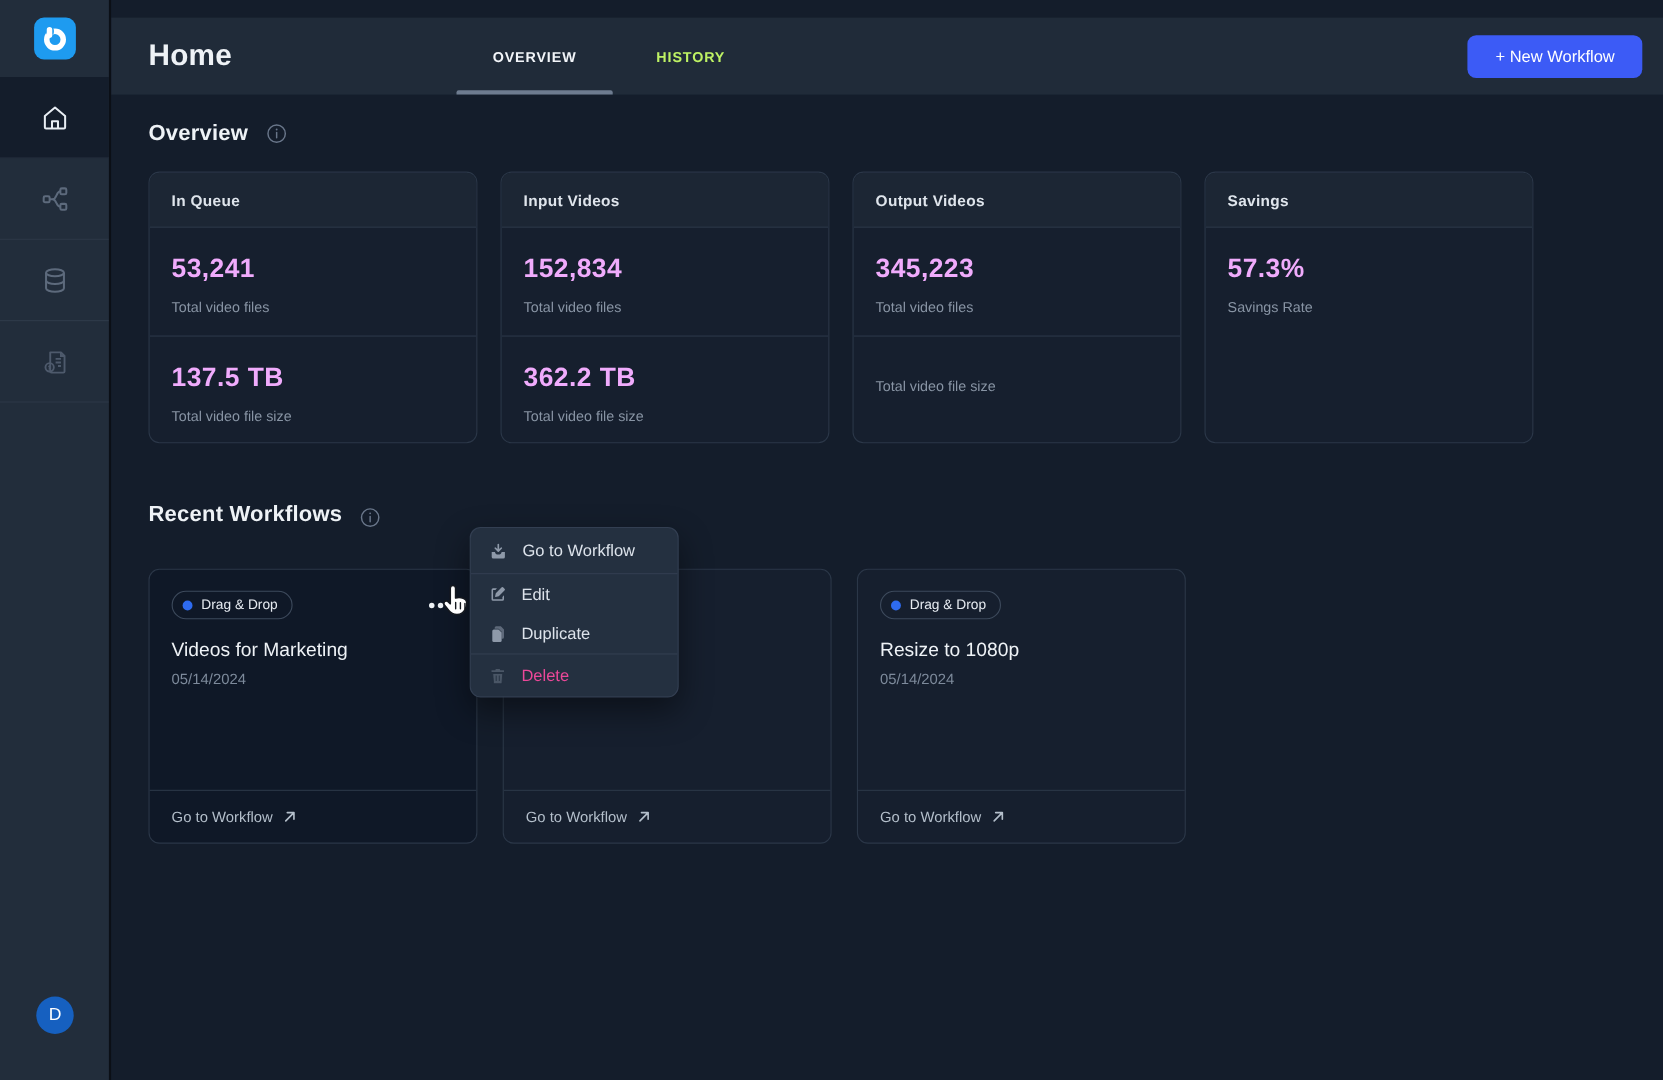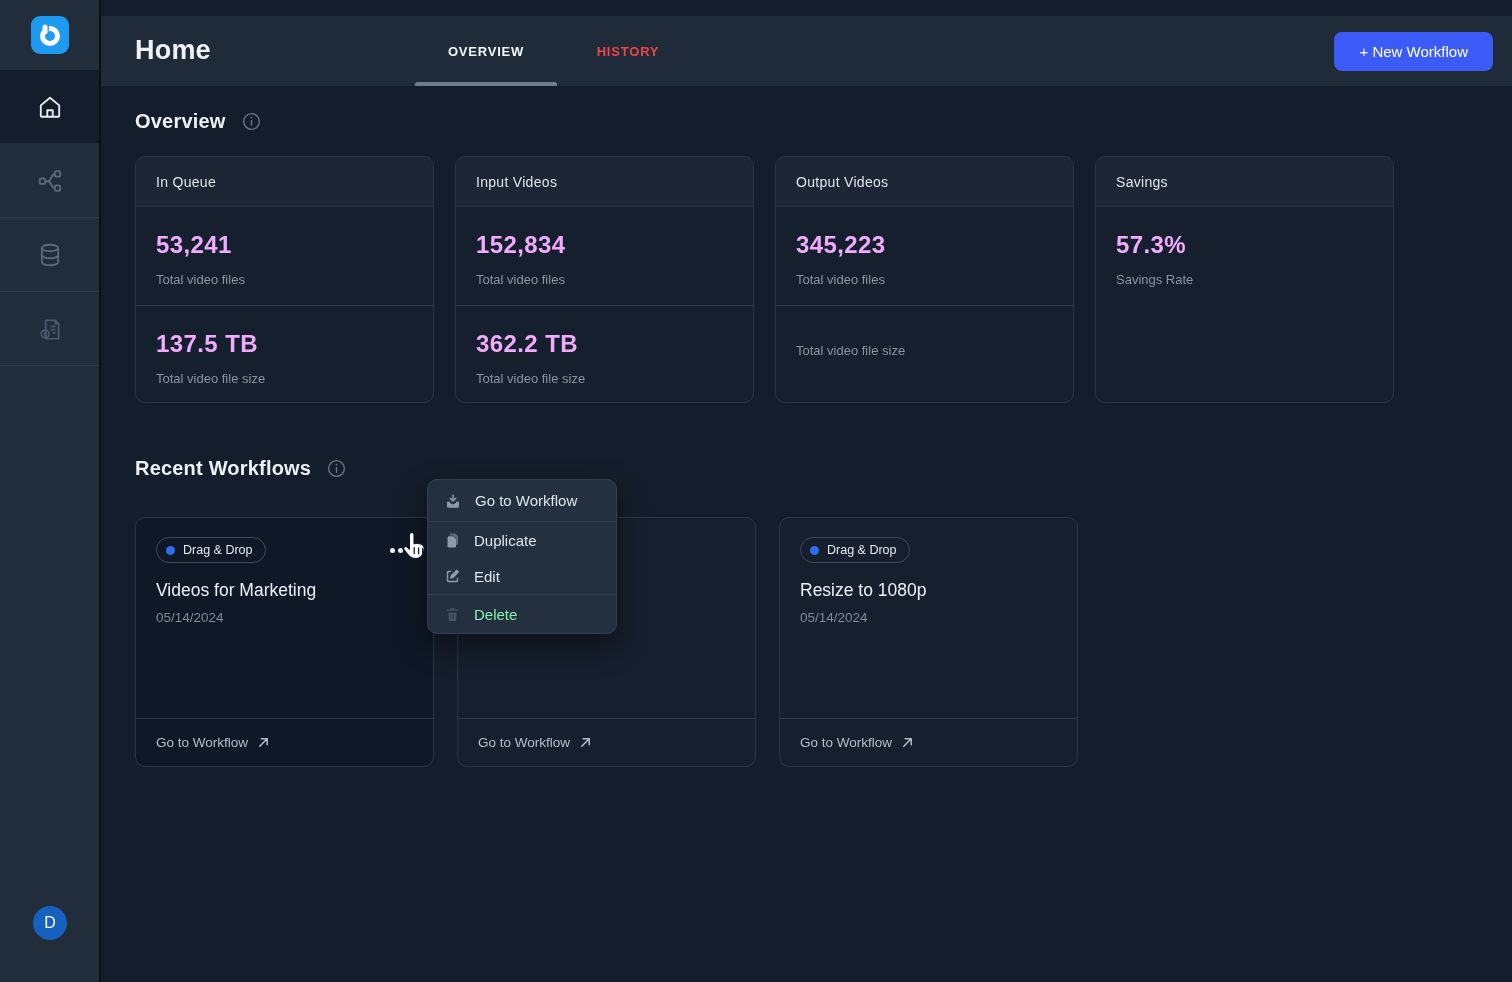--- a/index.html
+++ b/index.html
@@ -42,21 +42,21 @@
     background:#202b39; z-index:4;
   }
   .page-title {
     position:absolute; left:34px; top:19px; font-size:27px; font-weight:700;
     color:#eef2f6; letter-spacing:0.2px;
   }
   .tabs { position:absolute; left:314px; top:0; height:70px; display:flex; }
   .tab {
     height:70px; display:flex; align-items:center; justify-content:center;
     padding:0 24px; position:relative; cursor:pointer;
-    font-size:13px; font-weight:700; letter-spacing:0.8px; color:#ef4444;
+    font-size:13px; font-weight:700; letter-spacing:0.8px; color:#bef264;
     min-width:142px;
   }
   .tab.active { color:#f2f5f9; }
   .tab .underline {
     position:absolute; left:0; right:0; bottom:0; height:4px; background:#6e7c90;
     border-radius:2px 2px 0 0;
   }
   .new-wf-btn {
     position:absolute; right:19px; top:16px; height:39px; padding:0 25px;
     background:#3c5bf6; border:none; border-radius:8px; color:#ffffff;
@@ -72,28 +72,28 @@
   .stats-grid {
     display:grid; grid-template-columns:repeat(4,299px); gap:21px; margin-top:23px;
   }
   .stat-card {
     height:247px; background:#161f2e; border:1px solid #2b3748; border-radius:10px;
     overflow:hidden;
   }
   .stat-card .card-head {
     height:50px; background:#1c2634; border-bottom:1px solid #2b3748;
     display:flex; align-items:center; padding:0 20px;
-    font-size:14px; font-weight:400; color:#dfe5ec; letter-spacing:0.3px;
+    font-size:14px; font-weight:700; color:#dfe5ec; letter-spacing:0.3px;
   }
   .stat-section { height:98px; padding:24px 20px 0; }
   .stat-section + .stat-section { border-top:1px solid #2b3748; }
   .stat-value { font-size:24px; font-weight:700; color:#f0abfc; letter-spacing:0.4px; }
   .stat-label { margin-top:13px; font-size:13px; color:#8894a4; }
 
-  .recent-head { margin-top:54px; }
+  .recent-head { margin-top:54px;align-items:flex-end; }
 
   .wf-grid { display:grid; grid-template-columns:repeat(3,299px); gap:23px; margin-top:37px; }
   .wf-card {
     height:250px; background:#161f2e; border:1px solid #2b3748; border-radius:10px;
     display:flex; flex-direction:column; position:relative;
   }
   .wf-card.hovered { background:#0f1827; }
   .wf-body { flex:1; padding:19px 20px 0; }
   .badge {
     display:inline-flex; align-items:center; gap:8px;
@@ -118,21 +118,21 @@
     position:absolute; left:427px; top:479px; width:190px;
     background:#243040; border:1px solid #333f52; border-radius:10px;
     box-shadow:0 12px 30px rgba(0,0,0,0.45); z-index:20; overflow:hidden;
   }
   .ctx-item {
     display:flex; align-items:center; gap:13px; padding:0 16px;
     font-size:15px; color:#dde3eb; cursor:pointer;
   }
   .ctx-item svg { fill:#8e99a9; flex:0 0 auto; }
   .ctx-item.h41 { height:41px; } .ctx-item.h36 { height:36px; } .ctx-item.h38 { height:38px; }
-  .ctx-item.disabled { color:#86efac; cursor:default; }
+  .ctx-item.disabled { color:#ec4899; cursor:default; }
   .ctx-item.disabled svg { fill:#4a5666; }
   .ctx-div { height:1px; background:#323e50; }
 
   .cursor-hand { position:absolute; left:401px; top:530px; z-index:30; pointer-events:none; }
 </style>
 </head>
 <body>
 
 <aside class="sidebar">
   <div class="logo-box">
@@ -318,31 +318,31 @@
   <div class="ctx-item h41">
     <svg width="18" height="18" viewBox="0 0 24 24">
       <path d="M12 3 a1 1 0 0 1 1 1 v5.6 l1.8-1.8 a1 1 0 1 1 1.4 1.4 l-3.5 3.5 a1 1 0 0 1-1.4 0 l-3.5-3.5 a1 1 0 1 1 1.4-1.4 L11 9.6 V4 a1 1 0 0 1 1-1 z"></path>
       <path d="M4 13 h4 c0 2 1.8 3.2 4 3.2 s4-1.2 4-3.2 h4 v6 a2 2 0 0 1 -2 2 H6 a2 2 0 0 1 -2 -2 z"></path>
     </svg>
     <span>Go to Workflow</span>
   </div>
   <div class="ctx-div"></div>
   <div class="ctx-item h36">
     <svg width="17" height="17" viewBox="0 0 24 24">
+      <path d="M21.3 5.2 l-2.5-2.5 a1.2 1.2 0 0 0 -1.7 0 l-7.6 7.6 -0.9 4 a0.6 0.6 0 0 0 0.7 0.7 l4-0.9 7.6-7.6 a1.2 1.2 0 0 0 0-1.7 z"></path>
+      <path d="M4 6 a2 2 0 0 1 2-2 h5 l-2 2 H6 v12 h12 v-3 l2-2 v5 a2 2 0 0 1 -2 2 H6 a2 2 0 0 1 -2-2 z"></path>
+    </svg>
+    <span>Edit</span>
+  </div>
+  <div class="ctx-item h36">
+    <svg width="17" height="17" viewBox="0 0 24 24">
       <path d="M8 4 a2 2 0 0 1 2 -2 h6 l4 4 v10 a2 2 0 0 1 -2 2 h-1 V9 l-4-4 H8 z" opacity="0.55"></path>
       <path d="M5 8 a2 2 0 0 1 2 -2 h6 l4 4 v10 a2 2 0 0 1 -2 2 H7 a2 2 0 0 1 -2 -2 z"></path>
     </svg>
     <span>Duplicate</span>
-  </div>
-  <div class="ctx-item h36">
-    <svg width="17" height="17" viewBox="0 0 24 24">
-      <path d="M21.3 5.2 l-2.5-2.5 a1.2 1.2 0 0 0 -1.7 0 l-7.6 7.6 -0.9 4 a0.6 0.6 0 0 0 0.7 0.7 l4-0.9 7.6-7.6 a1.2 1.2 0 0 0 0-1.7 z"></path>
-      <path d="M4 6 a2 2 0 0 1 2-2 h5 l-2 2 H6 v12 h12 v-3 l2-2 v5 a2 2 0 0 1 -2 2 H6 a2 2 0 0 1 -2-2 z"></path>
-    </svg>
-    <span>Edit</span>
   </div>
   <div class="ctx-div"></div>
   <div class="ctx-item h38 disabled">
     <svg width="17" height="17" viewBox="0 0 24 24">
       <path d="M9.5 3 h5 l0.7 1.8 H20 v2 H4 v-2 h4.8 z"></path>
       <path d="M5.5 8.8 h13 l-1 12 a1.5 1.5 0 0 1 -1.5 1.2 H8 a1.5 1.5 0 0 1 -1.5 -1.2 z M10 11.5 v7 M14 11.5 v7" stroke="#243040" stroke-width="1.2"></path>
     </svg>
     <span>Delete</span>
   </div>
 </div>

